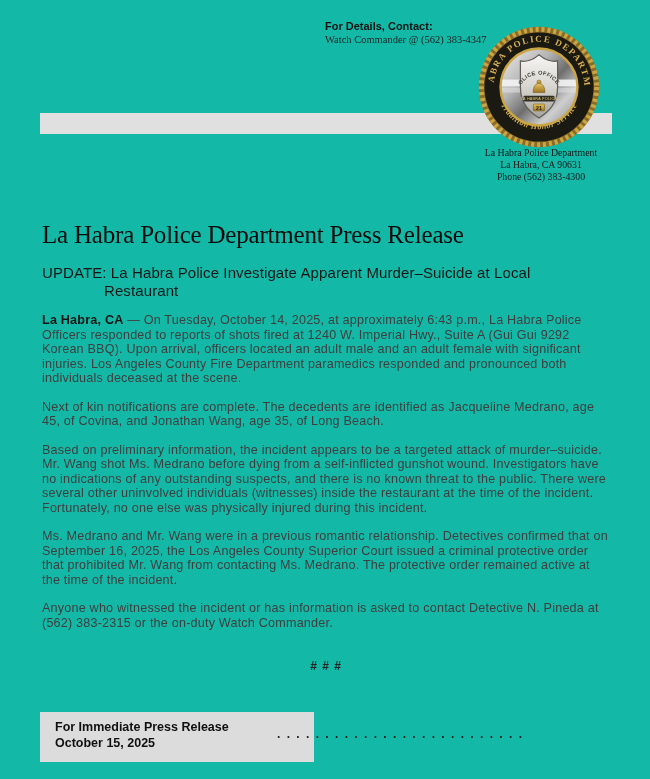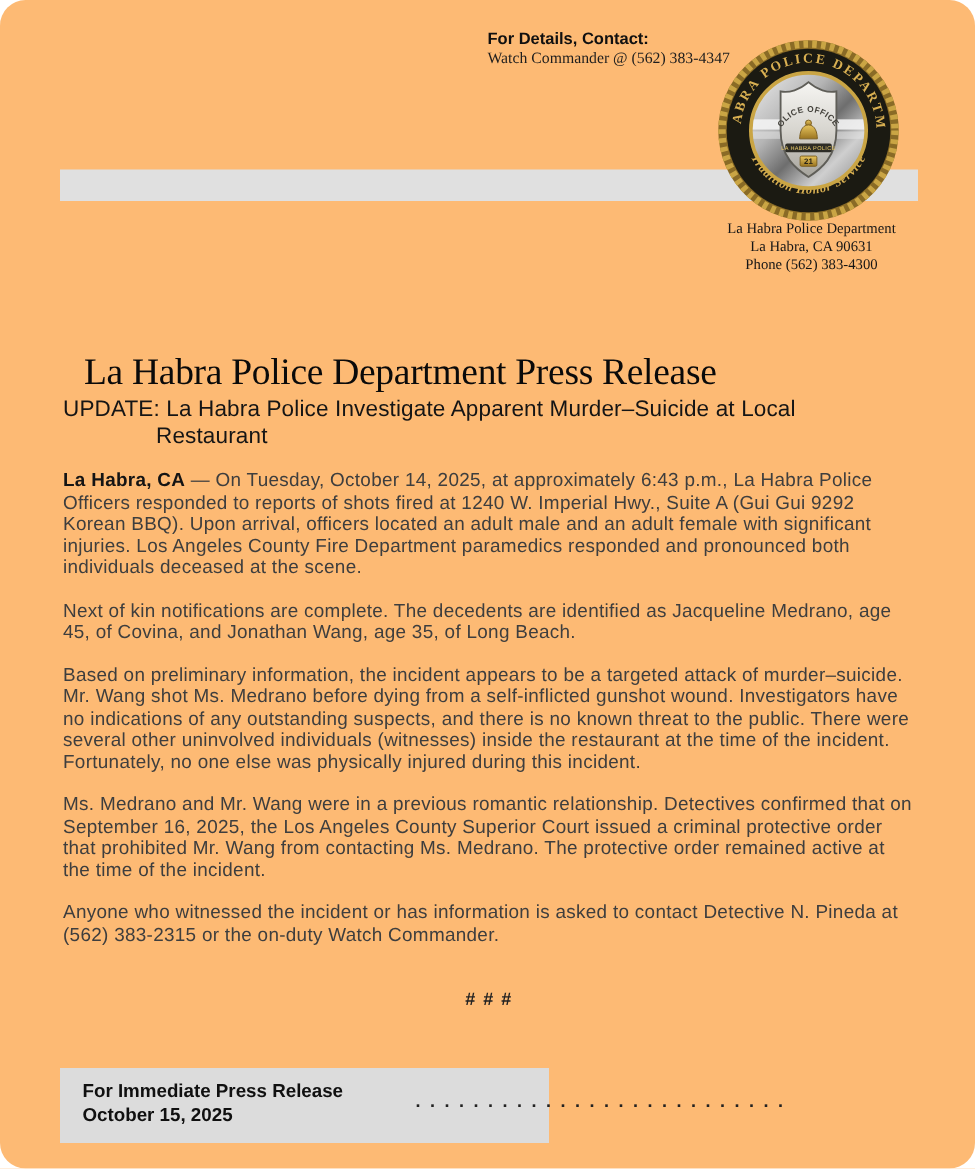--- a/index.html
+++ b/index.html
@@ -1,45 +1,45 @@
 <!DOCTYPE html>
 <html><head>
 <meta charset="utf-8">
 <style>
   html,body{margin:0;padding:0;background:#ffffff;}
   .page{
-    position:relative;width:650px;height:779px;background:#fdba74;
-    font-family:"Liberation Sans",sans-serif;overflow:hidden;border-radius:17px;
+    position:relative;width:650px;height:779px;background:#14b8a6;
+    font-family:"Liberation Sans",sans-serif;overflow:hidden;
   }
   
   .contact{position:absolute;left:325px;top:20px;z-index:3;}
   .contact-heading{font-size:11px;font-weight:bold;color:#101010;margin-bottom:2px;}
   .contact-line{font-family:"Liberation Serif",serif;font-size:10.5px;line-height:12.5px;color:#1e1e1e;}
   .band{position:absolute;left:40px;top:113px;width:572px;height:21px;background:#e0e0e0;z-index:1;}
   .badge{position:absolute;left:477px;top:25px;width:124px;height:124px;z-index:2;}
   .address{
     position:absolute;left:446px;top:147px;width:190px;text-align:center;
     font-family:"Liberation Serif",serif;font-size:9.8px;line-height:11.8px;color:#161616;z-index:3;
   }
   
   .title{
     position:absolute;left:42px;top:221px;width:580px;
     font-family:"Liberation Serif",serif;font-weight:normal;font-size:25px;
-    color:#0a0a0a;margin:14px;letter-spacing:-0.2px;
+    color:#0a0a0a;margin:0;letter-spacing:-0.2px;
   }
   
   .content{position:absolute;left:42px;top:264px;width:568px;}
   .headline{font-size:15px;font-weight:normal;line-height:18px;color:#151515;margin:0 0 13px 0;letter-spacing:0.1px;}
   .headline-l2{padding-left:62px;}
   .bodytext p{margin:0 0 14px 0;font-size:12.6px;line-height:14.5px;color:#3e3e3e;letter-spacing:0.2px;}
   .bodytext b{color:#141414;}
   .endmark{text-align:center;font-weight:bold;font-size:12px;color:#222;margin-top:29px;letter-spacing:1px;}
   
   .footer-box{
-    position:absolute;left:40px;top:712px;width:326px;height:50px;background:#dcdcdc;
+    position:absolute;left:40px;top:712px;width:274px;height:50px;background:#dcdcdc;
     box-sizing:border-box;padding:8px 0 0 15px;z-index:1;
   }
   .footer-line{font-size:12.5px;font-weight:bold;color:#101010;line-height:15.5px;}
   .dots{
     position:absolute;left:277px;top:727px;z-index:2;white-space:nowrap;
     font-size:12px;font-weight:bold;color:#222;word-spacing:3px;
   }
 </style>
 </head>
 <body>

